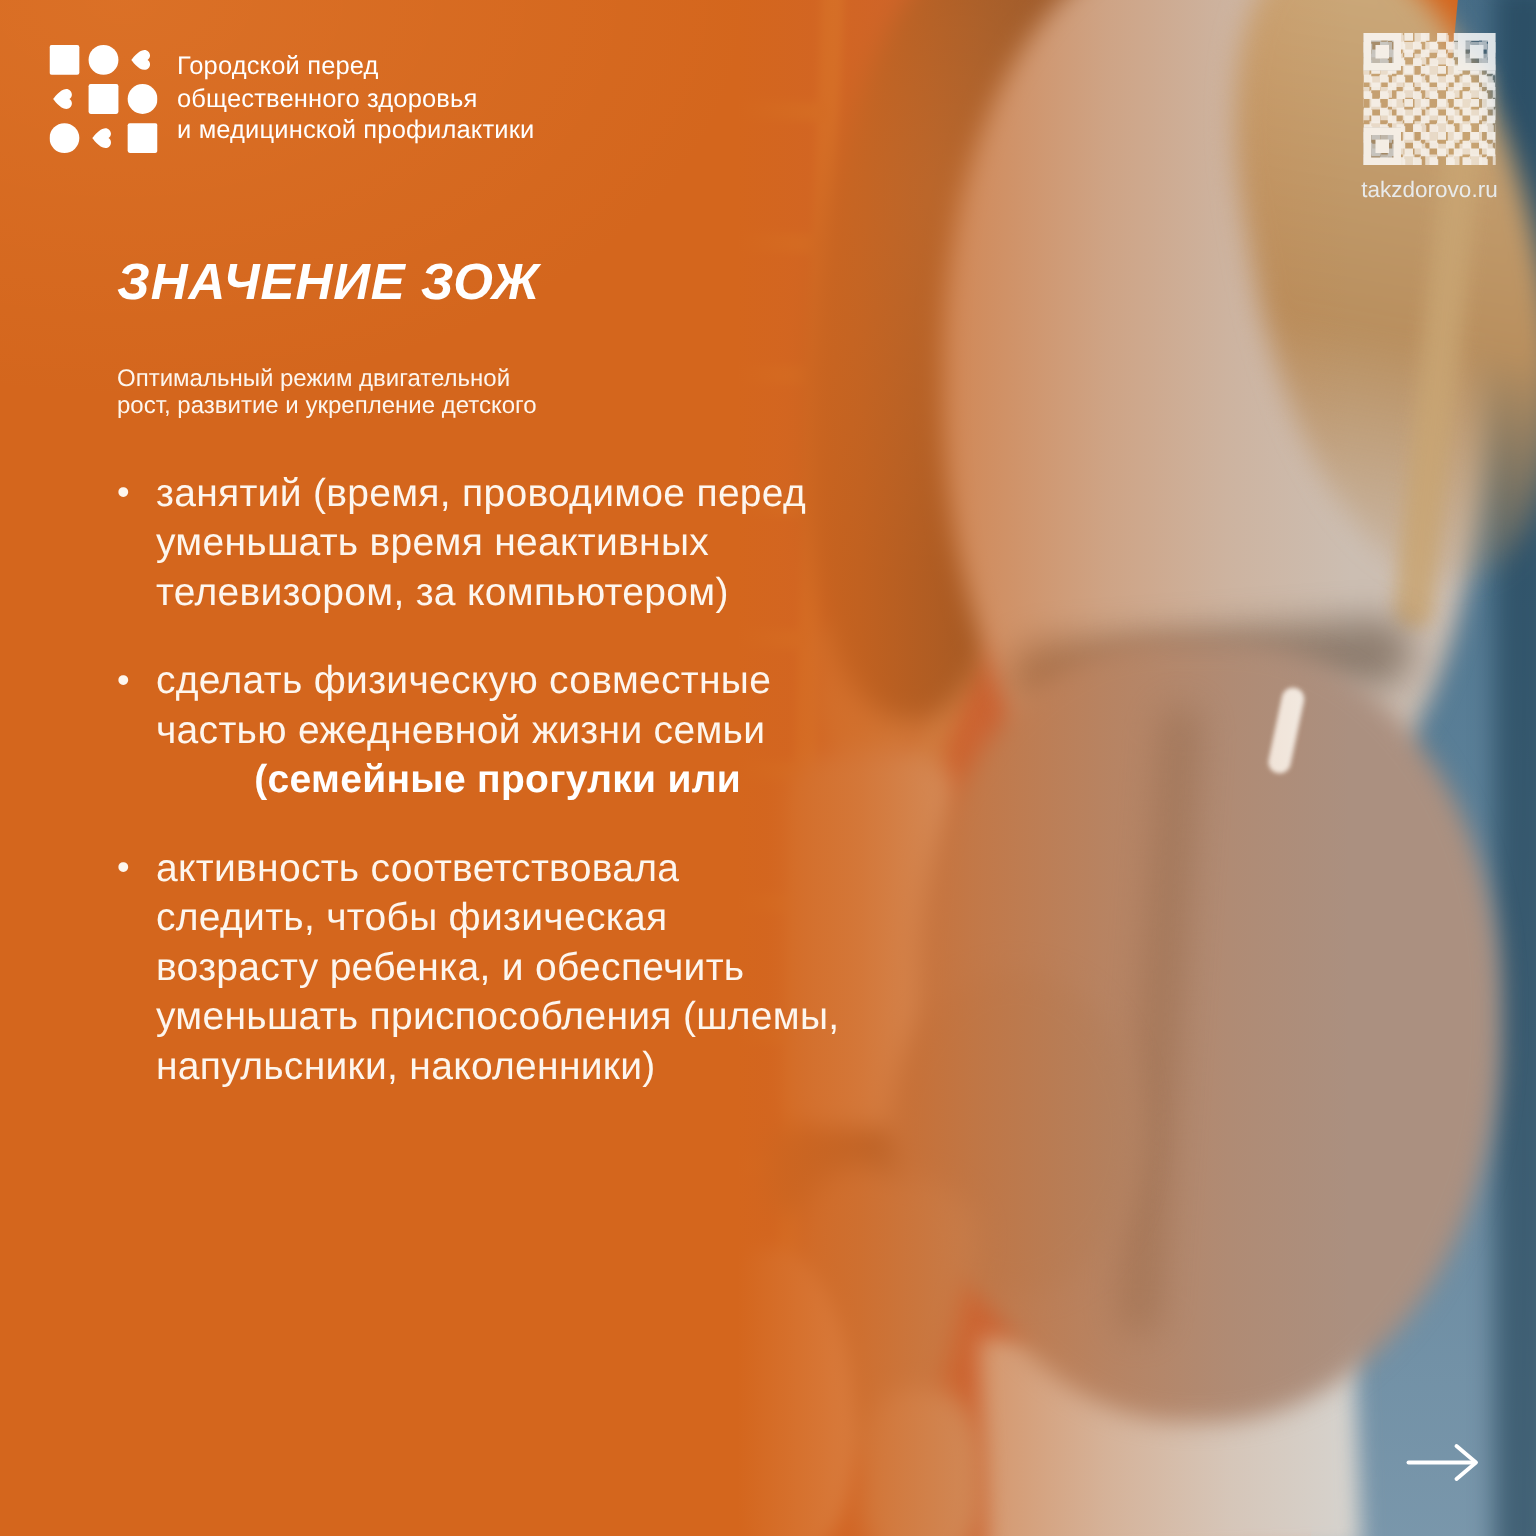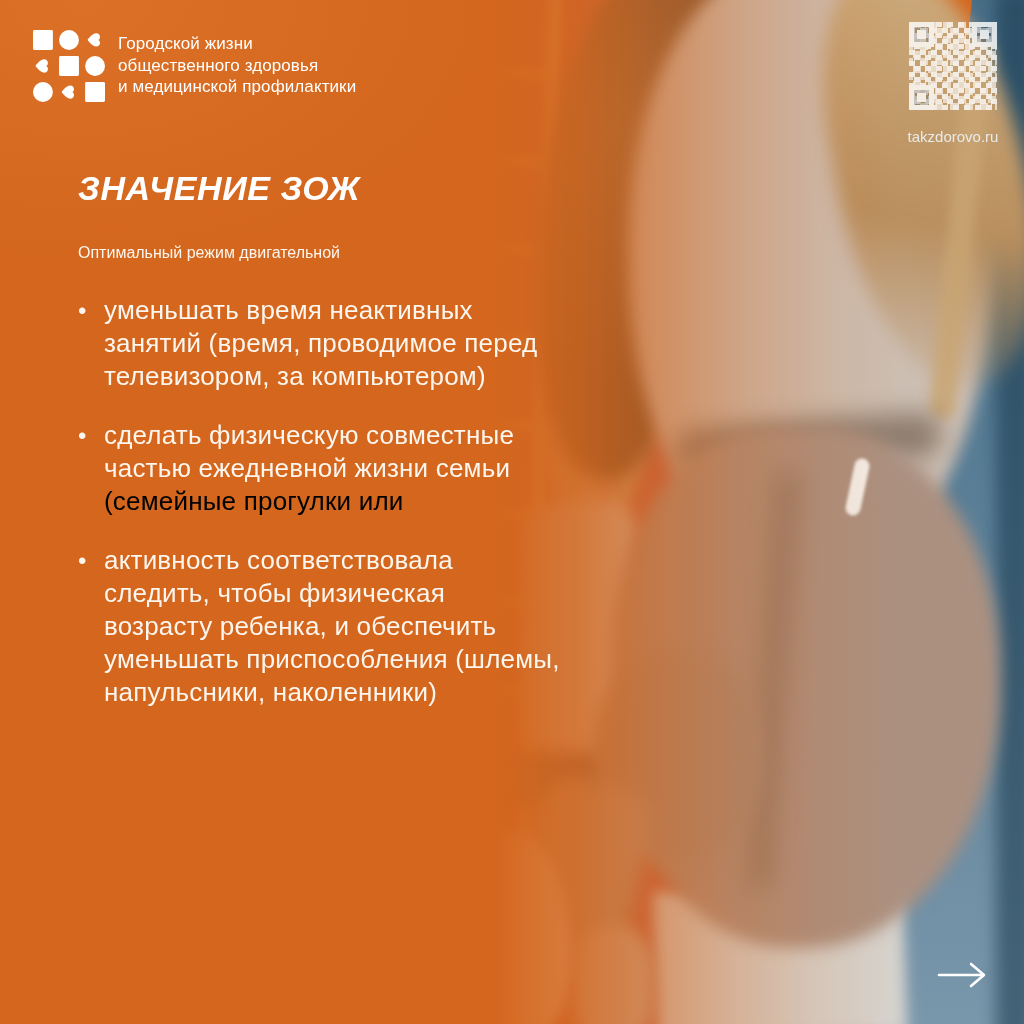--- a/index.html
+++ b/index.html
@@ -57,27 +57,27 @@
   .brand-text{color:#fff;font-size:17px;line-height:21.5px;padding-top:3px;letter-spacing:.1px;}
   
   .qr-block{position:absolute;right:24px;top:22px;z-index:5;width:94px;text-align:center;}
   .qr{position:relative;width:88px;height:88px;margin:0 auto;opacity:.82;
     background:
       repeating-conic-gradient(rgba(255,255,255,.95) 0% 25%,transparent 0% 50%) 0 0/11px 11px,
       repeating-conic-gradient(rgba(255,255,255,.75) 0% 25%,transparent 0% 50%) 4px 6px/15px 15px;}
   .finder{position:absolute;width:15px;height:15px;border:5px solid #fff;background:rgba(40,60,75,.25);}
   .finder::after{content:"";position:absolute;left:3px;top:3px;width:9px;height:9px;background:#fff;}
   .finder.tl{left:0;top:0;} .finder.tr{right:0;top:0;} .finder.bl{left:0;bottom:0;}
-  .qr-caption{margin-top:18px;font-size:15px;color:rgba(236,241,245,.92);}
+  .qr-caption{margin-top:8px;font-size:15px;color:rgba(236,241,245,.92);}
   
   .content{position:absolute;left:78px;top:165px;z-index:4;color:#fdf6ee;}
   .ln{white-space:nowrap;}
   h1.title{margin:0;color:#fff;font-size:34px;line-height:47px;font-weight:700;letter-spacing:.6px;font-style:italic;}
   .intro{margin:32px 0 0 0;font-size:26px;line-height:33px;letter-spacing:.2px;}
-  .intro .bold,.b{font-weight:400;color:#000000;}
+  .intro .bold,.b{font-weight:700;color:#ffffff;text-align:center;}
   ul.points{list-style:none;margin:32px 0 0 0;padding:0;font-size:26px;line-height:33px;letter-spacing:.2px;}
   ul.points li{position:relative;padding-left:26px;margin-bottom:26px;}
   ul.points .marker{position:absolute;left:0;top:0;font-size:24px;}
   
   .next-arrow{position:absolute;left:936px;top:960px;z-index:6;width:54px;height:30px;cursor:pointer;}
 </style>
 </head>
 <body>
 
 <div class="card">
@@ -132,21 +132,21 @@
       <circle cx="38" cy="10.5" r="10.5"></circle>
       <path transform="translate(55,0) scale(0.875)" d="M3,12 C3,12 8.5,4 13.5,4 C16,4 18,6 18,8.5 C18,10 17.2,11.3 16,12 C17.2,12.7 18,14 18,15.5 C18,18 16,20 13.5,20 C8.5,20 3,12 3,12 Z"></path>
       <path transform="translate(0,27.5) scale(0.875)" d="M3,12 C3,12 8.5,4 13.5,4 C16,4 18,6 18,8.5 C18,10 17.2,11.3 16,12 C17.2,12.7 18,14 18,15.5 C18,18 16,20 13.5,20 C8.5,20 3,12 3,12 Z"></path>
       <rect x="27.5" y="27.5" width="21" height="21" rx="1.5"></rect>
       <circle cx="65.5" cy="38" r="10.5"></circle>
       <circle cx="10.5" cy="65.5" r="10.5"></circle>
       <path transform="translate(27.5,55) scale(0.875)" d="M3,12 C3,12 8.5,4 13.5,4 C16,4 18,6 18,8.5 C18,10 17.2,11.3 16,12 C17.2,12.7 18,14 18,15.5 C18,18 16,20 13.5,20 C8.5,20 3,12 3,12 Z"></path>
       <rect x="55" y="55" width="21" height="21" rx="1.5"></rect>
     </svg>
     <div class="brand-text">
-      <div class="ln">Городской жизни</div>
+      <div class="ln">Городской перед</div>
       <div class="ln">общественного здоровья</div>
       <div class="ln">и медицинской профилактики</div>
     </div>
   </header>
 
   <div class="qr-block">
     <div class="qr">
       <div class="finder tl"></div>
       <div class="finder tr"></div>
       <div class="finder bl"></div>
@@ -154,26 +154,27 @@
     <div class="qr-caption">takzdorovo.ru</div>
   </div>
 
   <main class="content">
     <h1 class="title">
       <div class="ln">ЗНАЧЕНИЕ ЗОЖ</div>
     </h1>
     <p class="intro">
       </p>
       <div class="ln bold">Оптимальный режим двигательной</div>
+      <div class="ln">рост, развитие и укрепление детского</div>
     <p></p>
     <ul class="points">
       <li>
         <span class="marker">•</span>
+        <div class="ln">занятий (время, проводимое перед</div>
         <div class="ln">уменьшать время неактивных</div>
-        <div class="ln">занятий (время, проводимое перед</div>
         <div class="ln">телевизором, за компьютером)</div>
       </li>
       <li>
         <span class="marker">•</span>
         <div class="ln">сделать физическую совместные</div>
         <div class="ln">частью ежедневной жизни семьи</div>
         <div class="ln b">(семейные прогулки или</div>
       </li>
       <li>
         <span class="marker">•</span>

